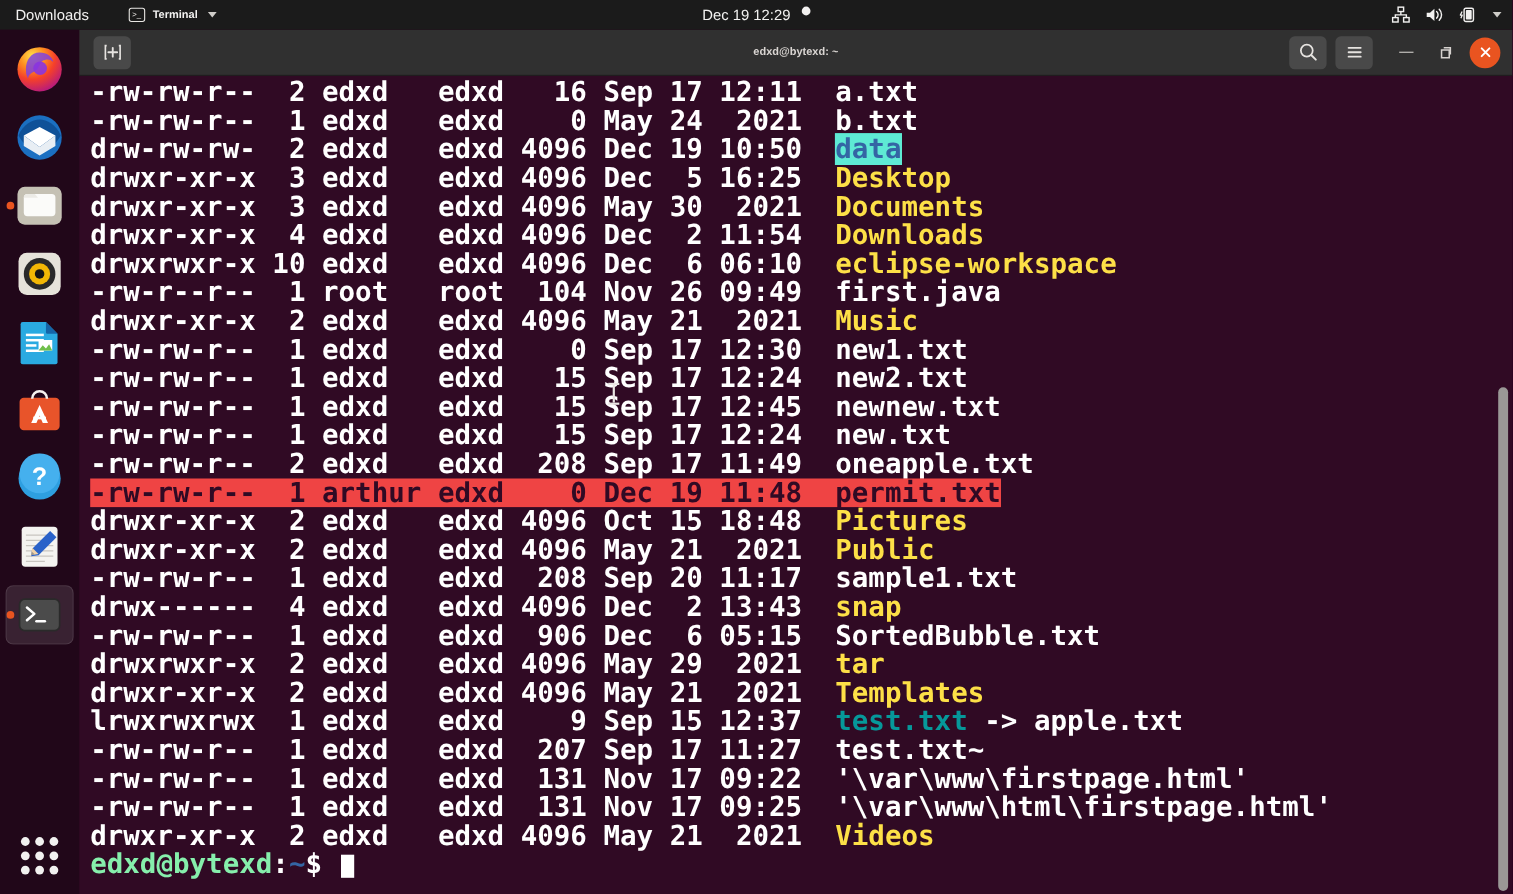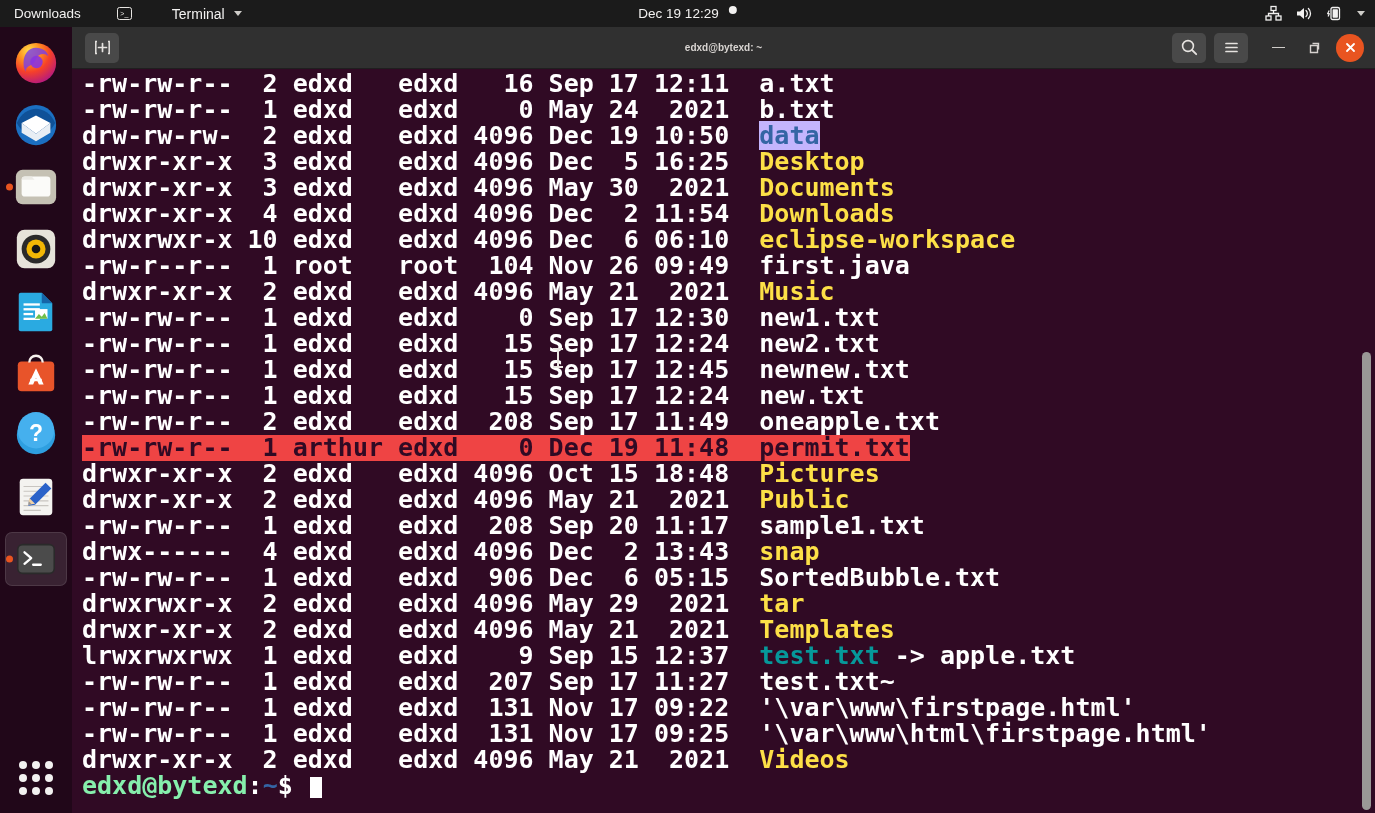--- a/index.html
+++ b/index.html
@@ -32,21 +32,21 @@
     padding: 0 8px; height: 27px; margin-left: 18px;
   }
   .panel-app .term-glyph {
     width: 15px; height: 13px;
     border: 1.4px solid #e8e6e3; border-radius: 2.5px;
     position: relative;
     font-size: 7px; color: #e8e6e3;
     display: flex; align-items: center; justify-content: center;
     line-height: 1;
   }
-  .panel-app .label { color: #f2f1f0; font-weight: 400; font-size: 14px; margin-left: 33px;}
+  .panel-app .label { color: #f2f1f0; font-weight: 700; font-size: 10px;}
   .caret-down {
     width: 0; height: 0;
     border-left: 4.5px solid transparent;
     border-right: 4.5px solid transparent;
     border-top: 5px solid #cfcdc9;
     margin-left: 2px;
   }
   .clock {
     position: absolute; left: 50%; transform: translateX(-50%);
     display: flex; align-items: flex-start; gap: 10px;
@@ -146,21 +146,21 @@
   }
   .term-inner { position: absolute; top: 2px; left: 10px; }
   .row { white-space: pre; height: 26px; }
   .row.sel {
     background: #ef4444;
     color: #300a24;
     display: inline-block;
   }
   .dir { color: #fde047; }
   .ln  { color: #06989a; }
-  .ow  { color: #3465a4; background: #c4b5fd; }
+  .ow  { color: #3465a4; background: #5eead4; }
   .pg  { color: #86efac; }
   .pb  { color: #3465a4; }
   .cursor-block {
     display: inline-block;
     width: 12px; height: 21px;
     background: #ffffff;
     vertical-align: -4px;
     margin-left: 2px;
   }
 

